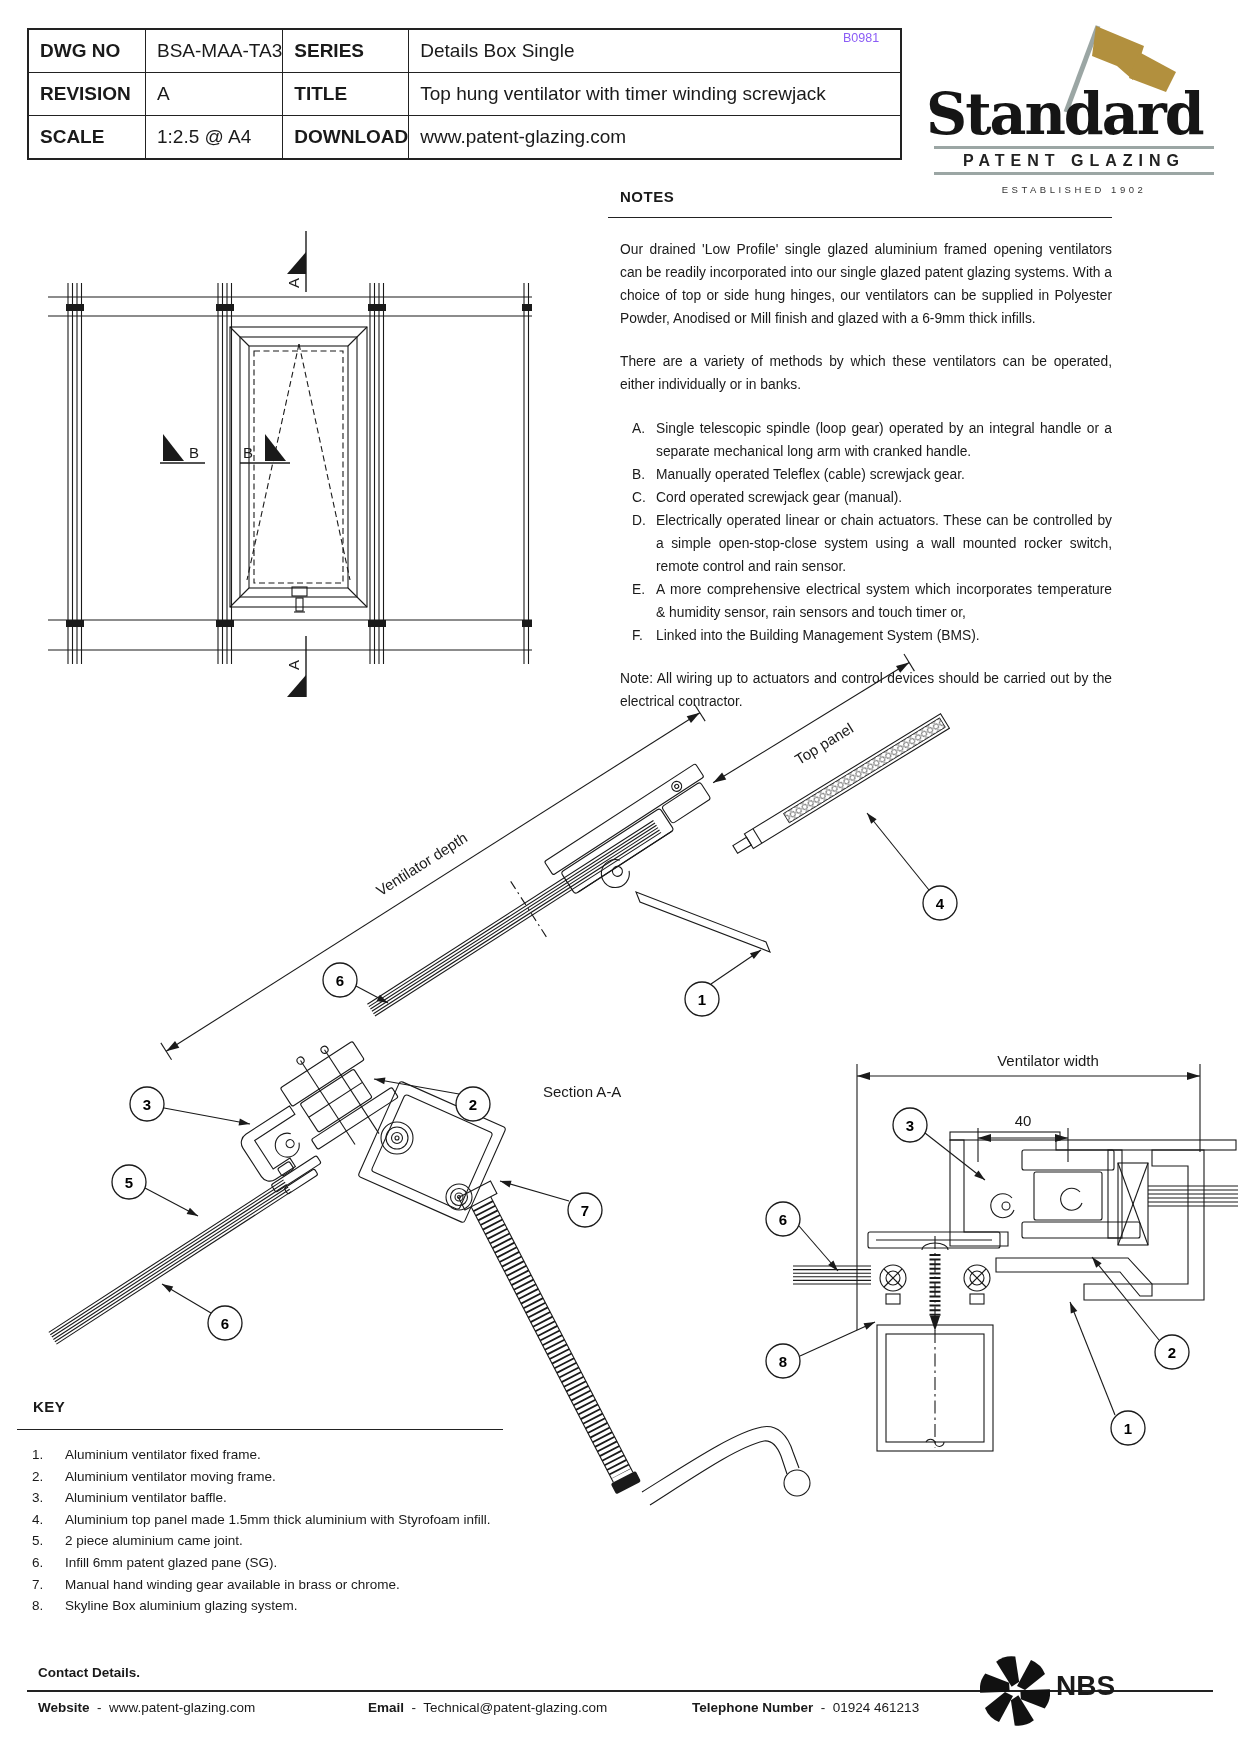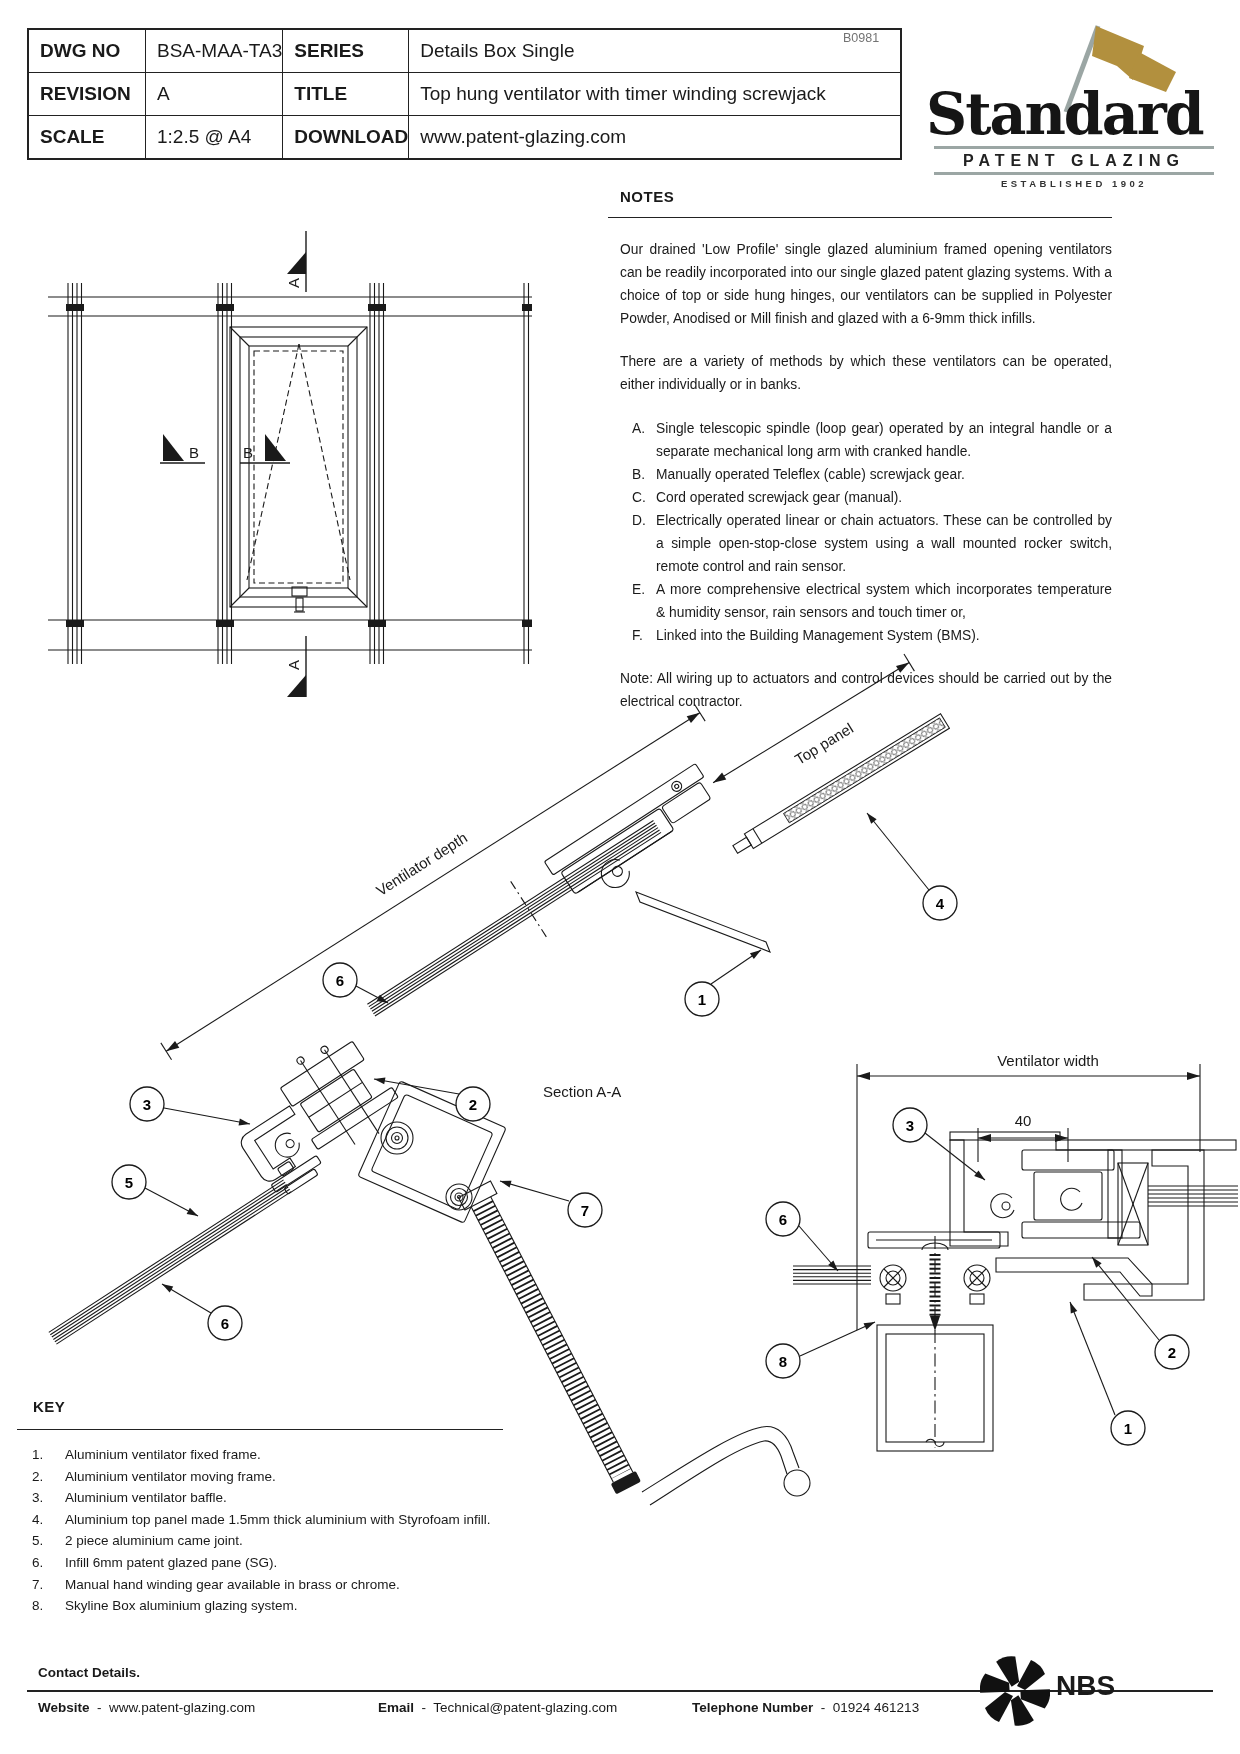--- a/index.html
+++ b/index.html
@@ -5,30 +5,30 @@
   html,body{margin:0;padding:0;background:#e8e8e8;}
   .page{position:relative;width:1240px;height:1754px;background:#ffffff;
         font-family:"Liberation Sans",sans-serif;color:#1a1a1a;overflow:hidden;margin:0 auto;}
   
   table.title-block{position:absolute;left:27px;top:28px;border-collapse:collapse;
         border:2.4px solid #222;}
   table.title-block td{border:1.6px solid #222;height:42px;padding:0 0 0 11px;
         font-size:19px;vertical-align:middle;white-space:nowrap;}
   td.tb-label{font-weight:bold;font-size:14px;}
   .col-l1{width:105px;}.col-v1{width:124px;}.col-l2{width:106px;}.col-v2{width:480px;}
-  .watermark{position:absolute;left:843px;top:31px;font-size:12.5px;color:#737373;}
+  .watermark{position:absolute;left:843px;top:31px;font-size:12.5px;color:#8b5cf6;}
   
   .logo{position:absolute;left:920px;top:16px;width:300px;height:165px;}
   .logo-name{position:absolute;left:6px;top:64px;font-family:"DejaVu Serif","Liberation Serif",serif;
         font-weight:bold;font-size:57px;letter-spacing:-2px;color:#151515;}
   .logo-rule{position:absolute;left:14px;width:280px;height:3px;background:#9ba6a4;}
   .logo-tagline{position:absolute;left:14px;top:136px;width:280px;text-align:center;
         font-weight:bold;font-size:16px;letter-spacing:6px;color:#222;}
-  .logo-est{position:absolute;left:14px;top:162px;width:280px;text-align:center;
-        font-weight:bold;font-size:9.5px;letter-spacing:3.5px;color:#333;}
+  .logo-est{position:absolute;left:14px;top:168px;width:280px;text-align:center;
+        font-weight:normal;font-size:9.5px;letter-spacing:3.5px;color:#333;}
   .logo-flag{position:absolute;left:0;top:0;}
   
   .notes{position:absolute;left:608px;top:188px;width:504px;}
   .notes h2{margin:0 0 0 12px;font-size:15px;letter-spacing:.5px;}
   .notes-rule{height:0;border-bottom:1.6px solid #222;margin-top:12px;}
   .notes p{margin:20px 0 0 12px;font-size:13.8px;line-height:23px;text-align:justify;}
   .notes-list{margin-top:21px;}
   .note-item{position:relative;margin:0 0 0 12px;padding-left:36px;font-size:13.8px;
         line-height:23px;text-align:justify;}
   .note-letter{position:absolute;left:12px;}
@@ -37,21 +37,21 @@
   .key h2{margin:0 0 0 16px;font-size:15px;letter-spacing:.5px;}
   .key-rule{height:0;border-bottom:1.6px solid #222;margin-top:14px;}
   .key-list{margin-top:14px;}
   .key-item{position:relative;margin-left:15px;padding-left:33px;font-size:13.5px;line-height:21.6px;}
   .key-num{position:absolute;left:0;}
   
   .footer-heading{position:absolute;left:38px;top:1665px;font-weight:bold;font-size:13.5px;}
   .footer-rule{position:absolute;left:27px;top:1690px;width:1186px;height:0;border-bottom:2px solid #222;}
   .footer-line{position:absolute;left:0;top:1700px;width:1240px;font-size:13.5px;}
   .footer-group{position:absolute;white-space:nowrap;}
-  .fg-web{left:38px;} .fg-email{left:357px;padding-left:21px;} .fg-phone{left:692px;}
+  .fg-web{left:38px;} .fg-email{left:347px;padding-left:21px;} .fg-phone{left:692px;}
   .footer-group b{font-weight:bold;}
   .nbs{position:absolute;left:980px;top:1656px;width:200px;height:72px;}
   .nbs-text{position:absolute;left:76px;top:14px;font-weight:bold;font-size:28px;letter-spacing:0;}
   
   svg{position:absolute;}
   svg text{font-family:"Liberation Sans",sans-serif;}
   .lw{stroke:#1a1a1a;fill:none;stroke-width:1.1;}
   .lw13{stroke:#1a1a1a;fill:none;stroke-width:1.4;}
   .fillb{fill:#1a1a1a;stroke:none;}
   .callout circle{stroke:#1a1a1a;fill:#fff;stroke-width:1.3;}

